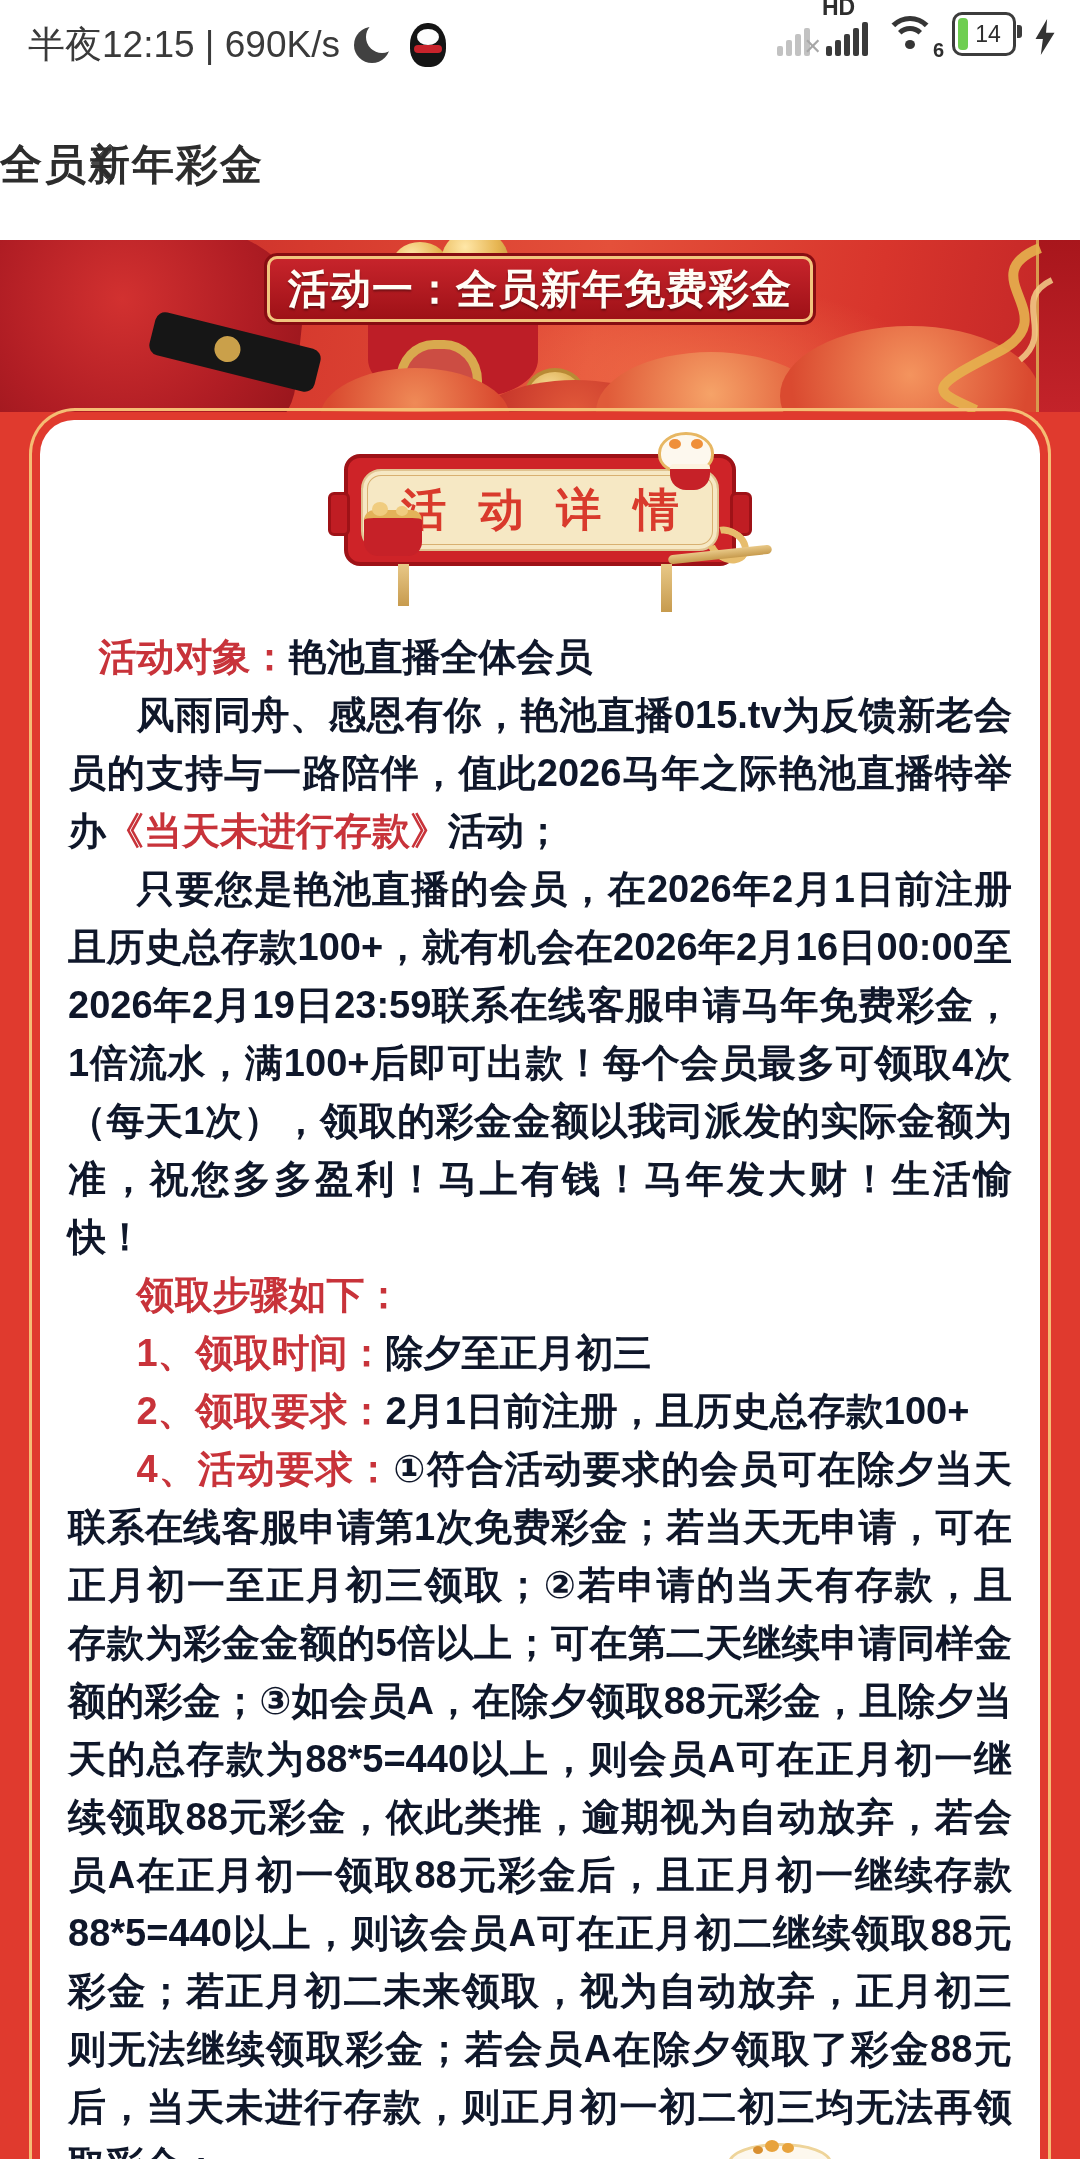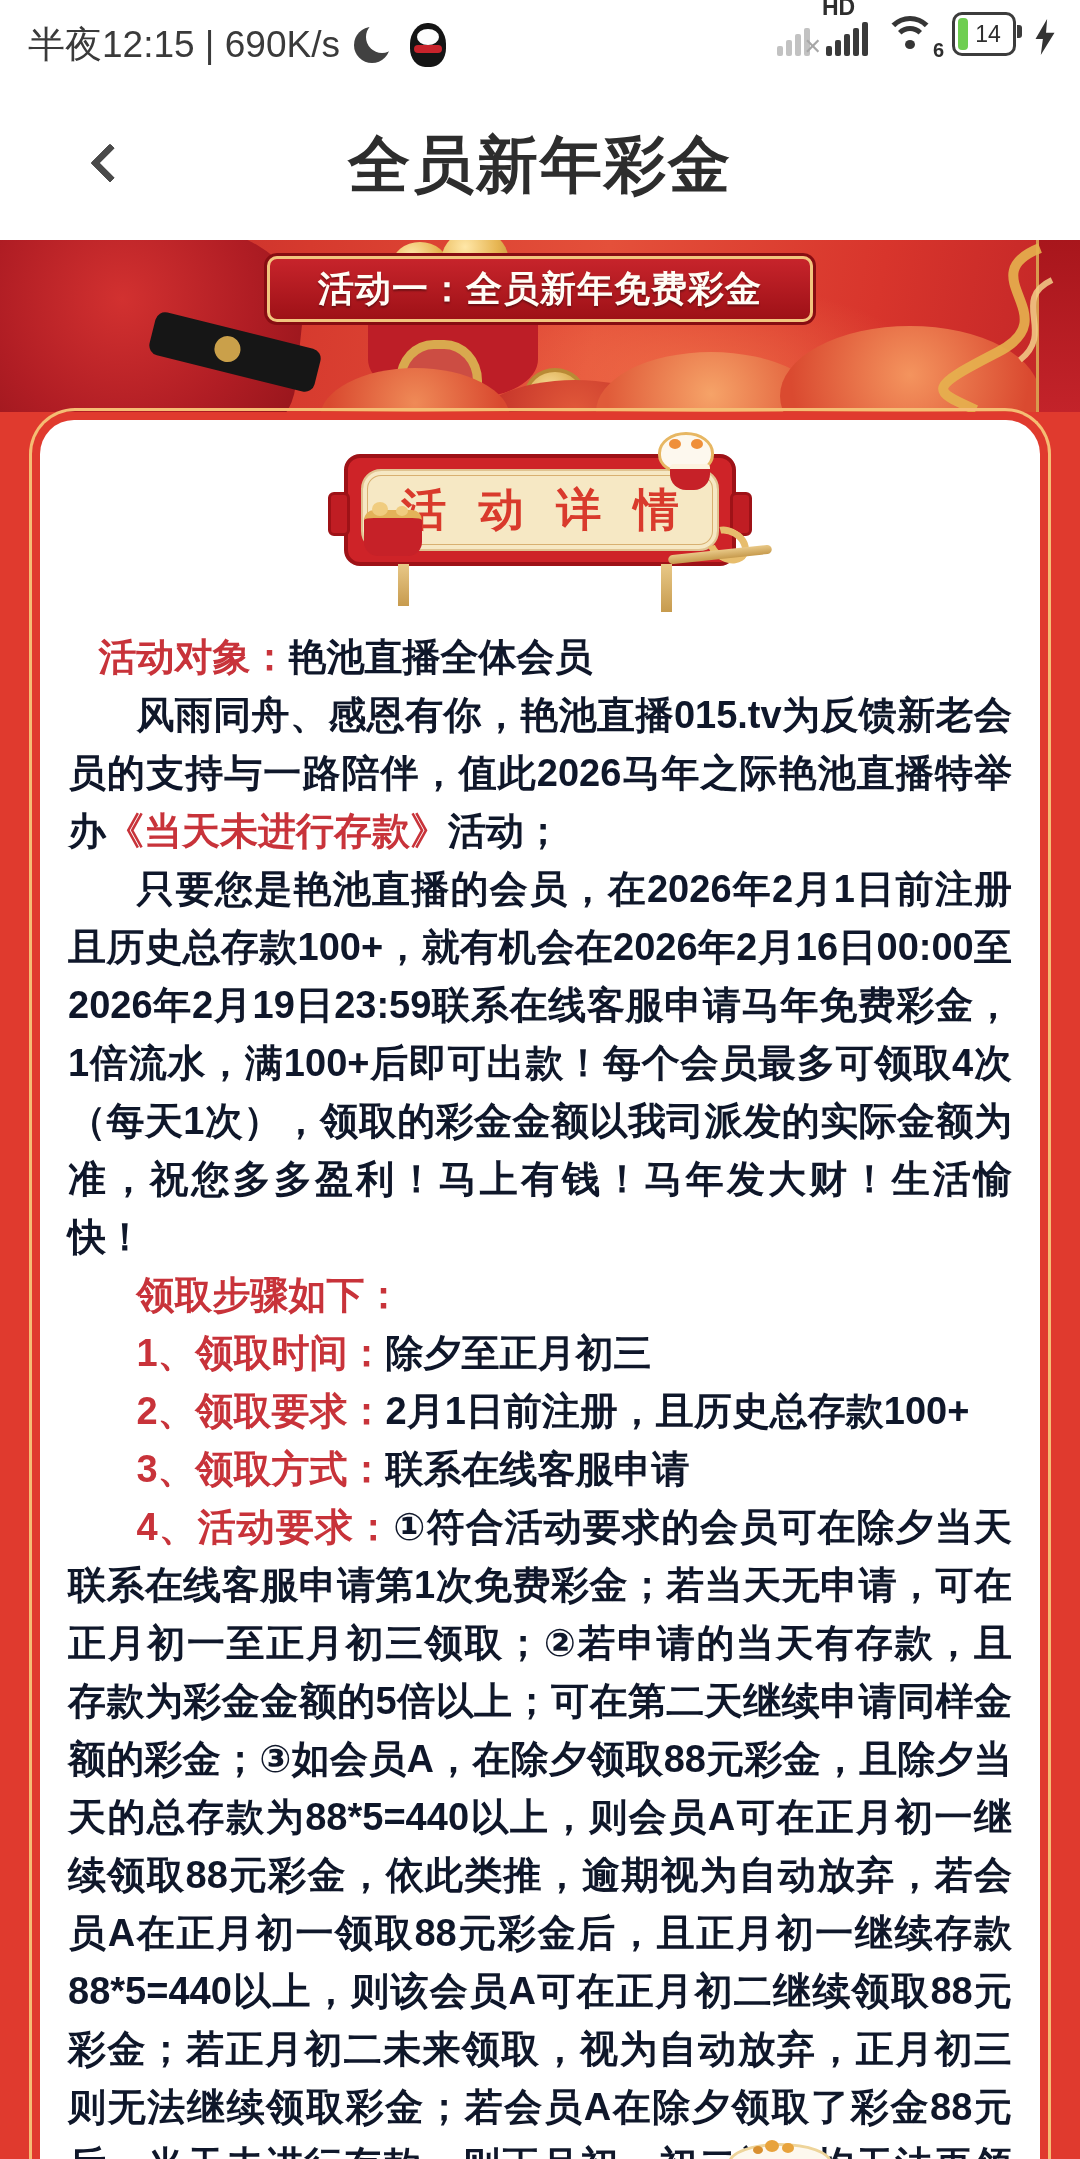--- a/index.html
+++ b/index.html
@@ -46,21 +46,21 @@
                   border-radius:0 3px 3px 0; }
   .bolt { width:26px; height:38px; }
 
   
   .nav-bar { position:absolute; left:0; top:90px; width:1080px; height:150px; background:#fff; }
   .back-btn { position:absolute; left:78px; top:50%; transform:translateY(-50%); width:60px; height:60px; }
   .back-btn .chev { position:absolute; left:18px; top:14px; width:28px; height:28px;
                     border-left:7px solid #4a4a4a; border-bottom:7px solid #4a4a4a;
                     border-radius:2px; transform:rotate(45deg); }
   .nav-title { position:absolute; left:0; right:0; top:50%; transform:translateY(-50%);
-               text-align:center; font-size:62px; font-weight:bold; color:#2d2d2d; letter-spacing:2px; }
+               text-align:left; font-size:42px; font-weight:bold; color:#2d2d2d; letter-spacing:2px; }
 
   
   .banner { position:absolute; left:0; top:240px; width:1080px; height:172px; overflow:hidden;
             background:linear-gradient(100deg,#b7232b 0%,#d63a2e 28%,#e4503a 55%,#d8352c 80%,#c02427 100%); }
   .banner:before { content:''; position:absolute; left:42%; top:20%; width:46%; height:120%;
                    background:radial-gradient(ellipse at center, rgba(255,150,90,.45), transparent 65%); }
   .dec { position:absolute; }
   .fig-robe { left:-30px; top:-20px; width:330px; height:230px; border-radius:35%;
               background:radial-gradient(circle at 45% 35%, #d23130 0%, #b01d24 55%, #8f1319 100%);
               transform:rotate(6deg); }
@@ -83,21 +83,21 @@
   .cl1 { left:320px; top:128px; width:190px; height:100px; background:radial-gradient(circle at 50% 35%, #ef8a57, #d9492f 75%); }
   .cl2 { left:596px; top:112px; width:230px; height:120px; background:radial-gradient(circle at 50% 35%, #f6a368, #e05b39 75%); }
   .cl3 { left:780px; top:86px;  width:260px; height:140px; background:radial-gradient(circle at 50% 35%, #f4945e, #da4a30 75%); }
   .cl4 { left:470px; top:140px; width:210px; height:100px; background:radial-gradient(circle at 50% 35%, #e25a3a, #c23028 75%); }
   .pillar { right:-8px; top:0; width:52px; height:172px;
             background:linear-gradient(180deg,#a8161c,#c3232a); border-left:3px solid #d99a4e; }
   .ribbon { position:absolute; left:50%; top:16px; transform:translateX(-50%);
             width:546px; height:66px; background:linear-gradient(180deg,#c7242b,#9e1117);
             border:3px solid #f2c57e; border-radius:10px; box-shadow:0 0 0 3px #870d12;
             display:flex; align-items:center; justify-content:center; }
-  .ribbon-text { color:#fffdf6; font-size:36px; font-weight:bold; letter-spacing:1px;
+  .ribbon-text { color:#fffdf6; font-size:41px; font-weight:bold; letter-spacing:1px;
                  text-shadow:0 2px 2px rgba(0,0,0,.35); white-space:nowrap; }
 
   
   .red-section { position:absolute; left:0; top:412px; width:1080px; height:1747px; background:#e03a2e; }
   .gold-frame { position:absolute; left:29px; right:29px; top:-4px; bottom:-10px;
                 border:3px solid #f5bd74; border-bottom:none; border-radius:46px 46px 0 0; }
   .card { position:absolute; left:40px; top:8px; width:1000px; height:1745px;
           background:#ffffff; border-radius:34px 34px 0 0; overflow:hidden; }
 
   
@@ -246,21 +246,20 @@
         <span class="stick stick-h"></span>
       </div>
 
       <div class="content">
           <p class="para ind-sm"><span class="seg-red">活动对象：</span><span class="seg-dark">艳池直播全体会员</span></p>
           <p class="para ind-big"><span class="seg-dark">风雨同舟、感恩有你，艳池直播015.tv为反馈新老会员的支持与一路陪伴，值此2026马年之际艳池直播特举办</span><span class="seg-red">《当天未进行存款》</span><span class="seg-dark">活动；</span></p>
           <p class="para ind-big"><span class="seg-dark">只要您是艳池直播的会员，在2026年2月1日前注册且历史总存款100+，就有机会在2026年2月16日00:00至2026年2月19日23:59联系在线客服申请马年免费彩金，1倍流水，满100+后即可出款！每个会员最多可领取4次（每天1次），领取的彩金金额以我司派发的实际金额为准，祝您多多盈利！马上有钱！马年发大财！生活愉快！</span></p>
           <p class="para ind-big"><span class="seg-red">领取步骤如下：</span></p>
           <p class="para ind-big"><span class="seg-red">1、领取时间：</span><span class="seg-dark">除夕至正月初三</span></p>
           <p class="para ind-big"><span class="seg-red">2、领取要求：</span><span class="seg-dark">2月1日前注册，且历史总存款100+</span></p>
-          <p class="para ind-big"><span class="seg-red">3、领取方式：</span><span class="seg-dark">联系在线客服申请</span></p>
           <p class="para ind-big"><span class="seg-red">4、活动要求：</span><span class="seg-dark">①符合活动要求的会员可在除夕当天联系在线客服申请第1次免费彩金；若当天无申请，可在正月初一至正月初三领取；②若申请的当天有存款，且存款为彩金金额的5倍以上；可在第二天继续申请同样金额的彩金；③如会员A，在除夕领取88元彩金，且除夕当天的总存款为88*5=440以上，则会员A可在正月初一继续领取88元彩金，依此类推，逾期视为自动放弃，若会员A在正月初一领取88元彩金后，且正月初一继续存款88*5=440以上，则该会员A可在正月初二继续领取88元彩金；若正月初二未来领取，视为自动放弃，正月初三则无法继续领取彩金；若会员A在除夕领取了彩金88元后，当天未进行存款，则正月初一初二初三均无法再领取彩金；</span></p>
         </div>
 
       <div class="bottom-deco"></div>
     </div>
   </div>
 
 </div>
 
 </body></html>

